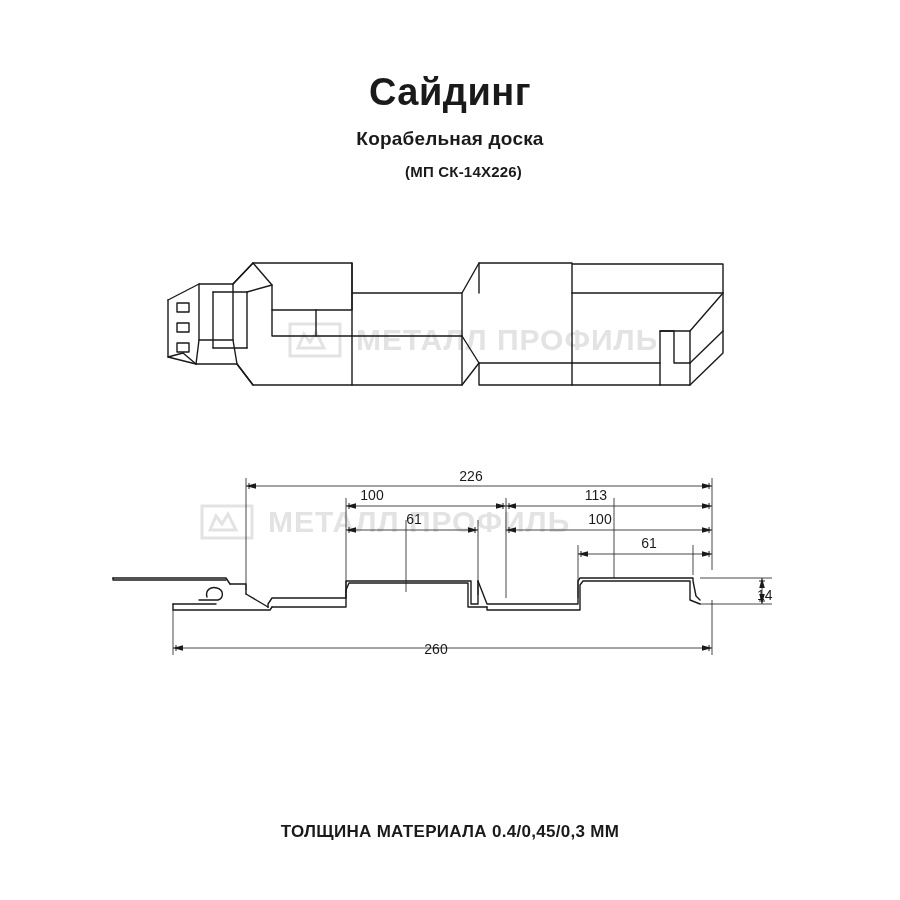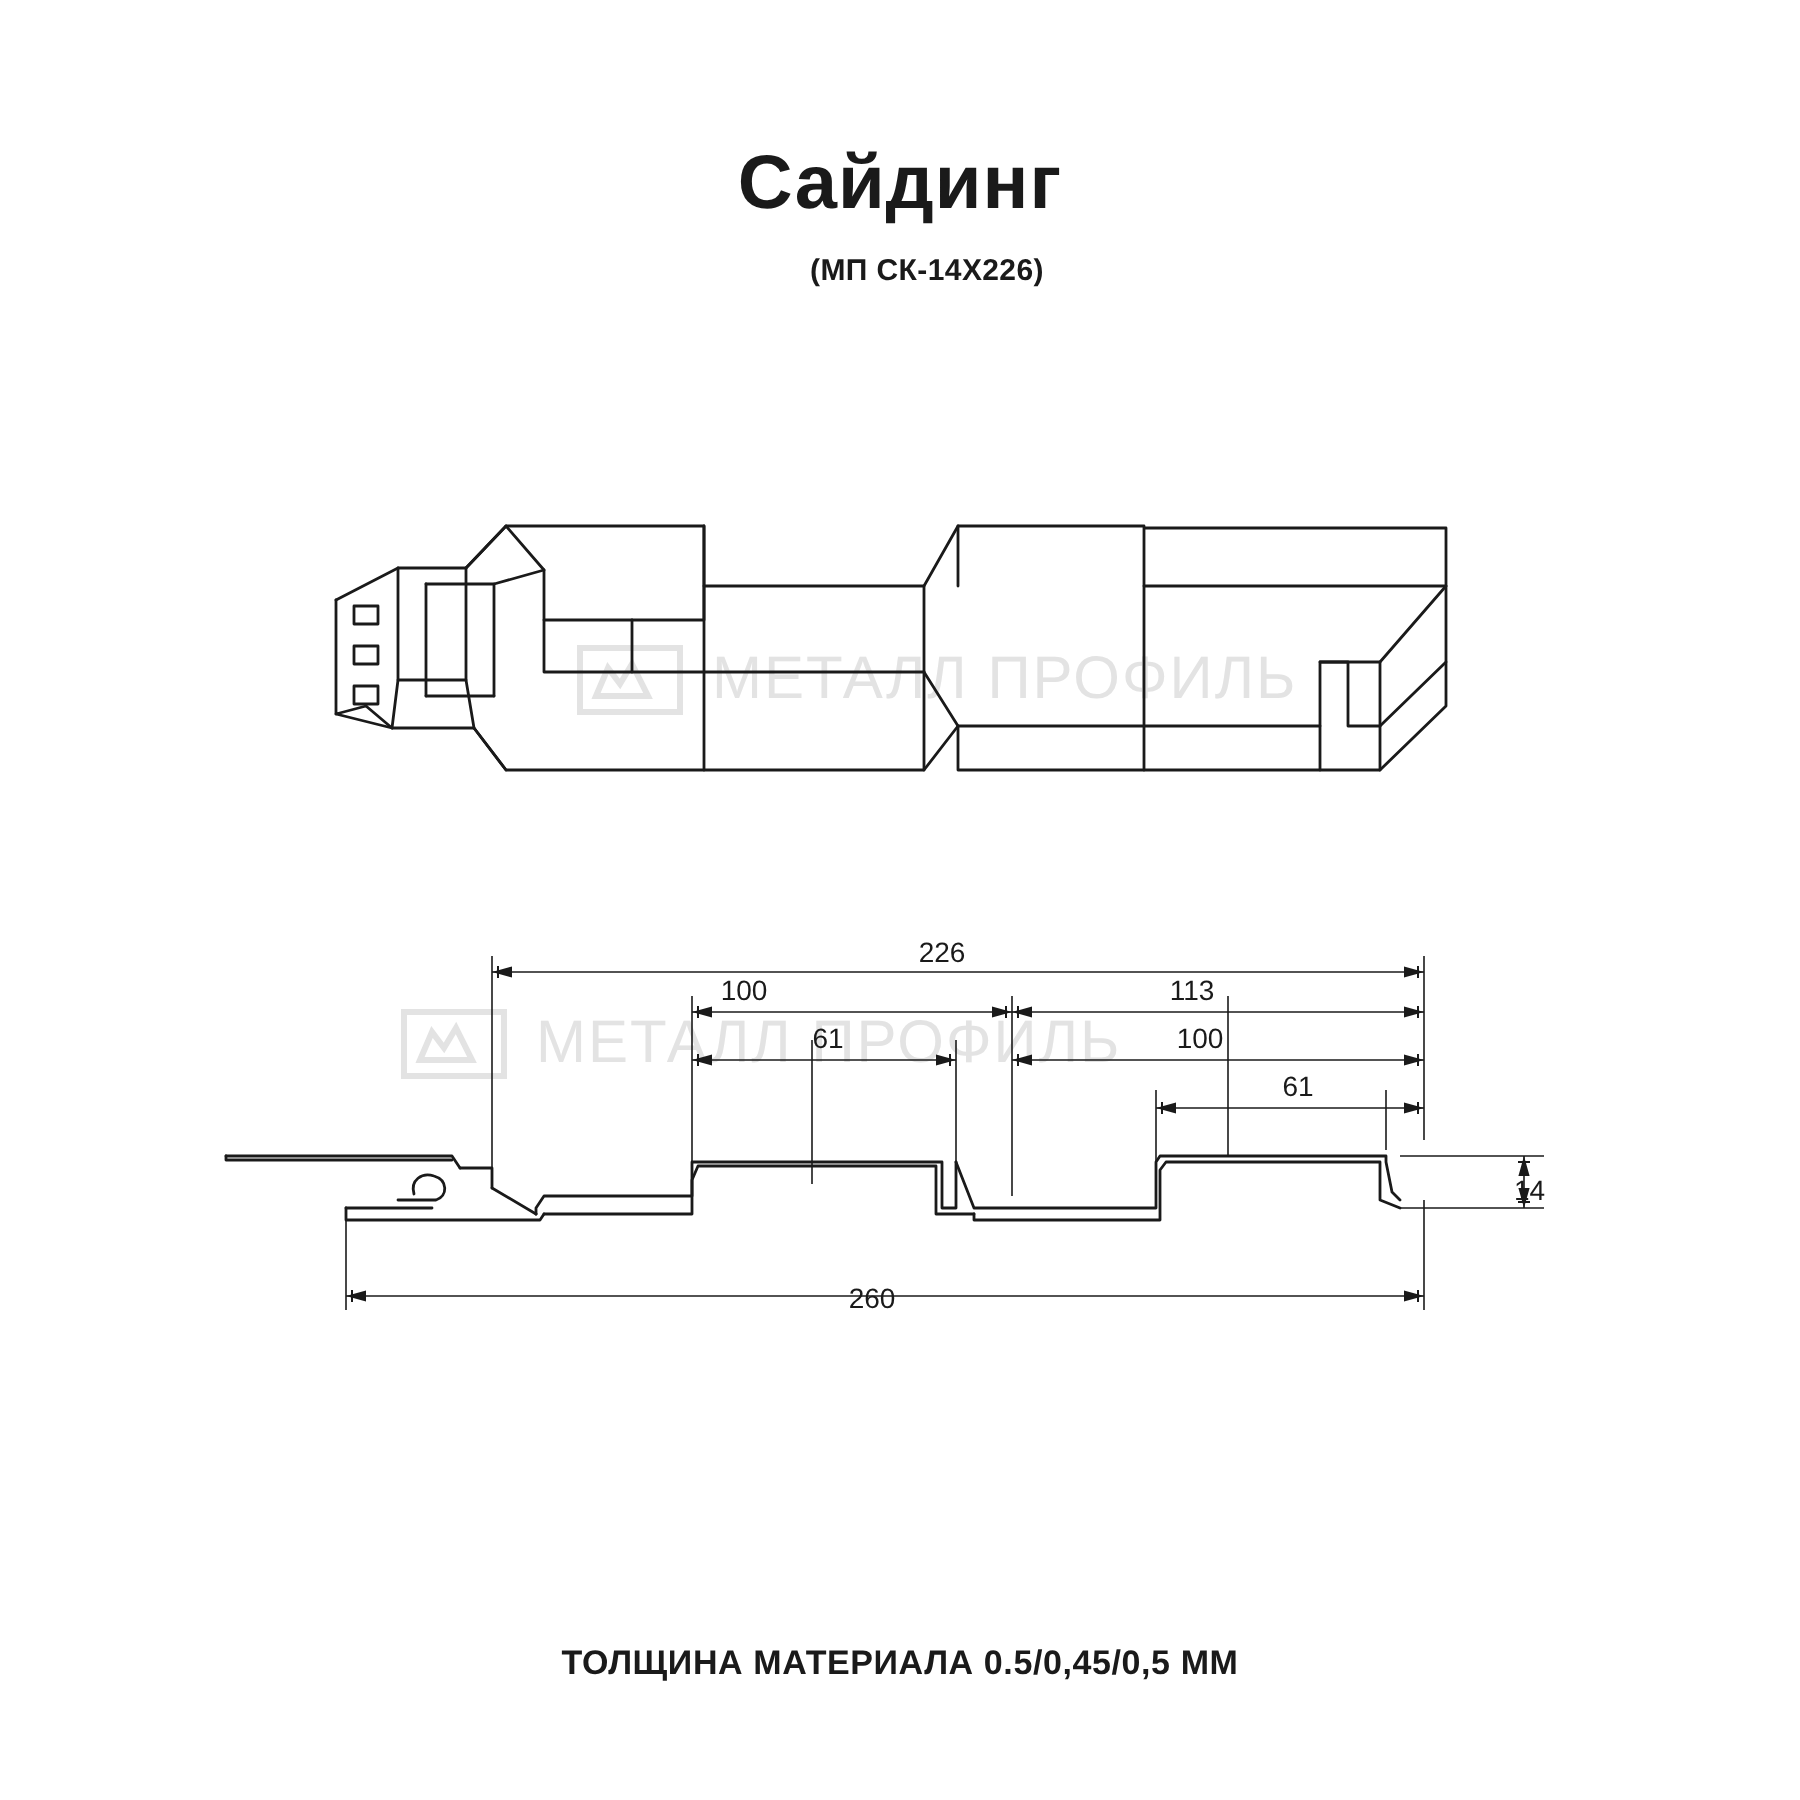--- a/index.html
+++ b/index.html
@@ -51,21 +51,21 @@
   }
 
   
   .wm {
     position: absolute;
     display: flex;
     align-items: center;
     gap: 14px;
     color: #e3e3e3;
     font-size: 30px;
-    font-weight: normal;
+    font-weight: bold;
     letter-spacing: 1px;
     white-space: nowrap;
     pointer-events: none;
     user-select: none;
   }
   .wm .wm-logo {
     width: 54px;
     height: 44px;
     flex: none;
   }
@@ -91,20 +91,21 @@
     letter-spacing: 0.3px;
   }
 </style>
 </head>
 <body>
 
 <div class="page">
 
   <div class="header">
     <div class="title">Сайдинг</div>
+    <div class="subtitle">Корабельная доска</div>
     <div class="code">(МП СК-14Х226)</div>
   </div>
 
   <div class="wm wm-1">
     <svg class="wm-logo" viewBox="0 0 54 44">
       <path d="M2 6 L52 6 L52 38 L2 38 Z" fill="none" stroke="#e3e3e3" stroke-width="3"></path>
       <path d="M10 30 L16 16 L22 24 L28 14 L36 30 Z" fill="none" stroke="#e3e3e3" stroke-width="3"></path>
     </svg>
     <span>МЕТАЛЛ ПРОФИЛЬ</span>
   </div>
@@ -239,15 +240,15 @@
       <text x="372" y="500">100</text>
       <text x="596" y="500">113</text>
       <text x="414" y="524">61</text>
       <text x="600" y="524">100</text>
       <text x="649" y="548">61</text>
       <text x="757" y="600" text-anchor="start">14</text>
       <text x="436" y="654">260</text>
     </g>
   </svg>
 
-  <div class="footer">ТОЛЩИНА МАТЕРИАЛА 0.5/0,45/0,5 ММ</div>
+  <div class="footer">ТОЛЩИНА МАТЕРИАЛА 0.4/0,45/0,3 ММ</div>
 
 </div>
 
 </body></html>

